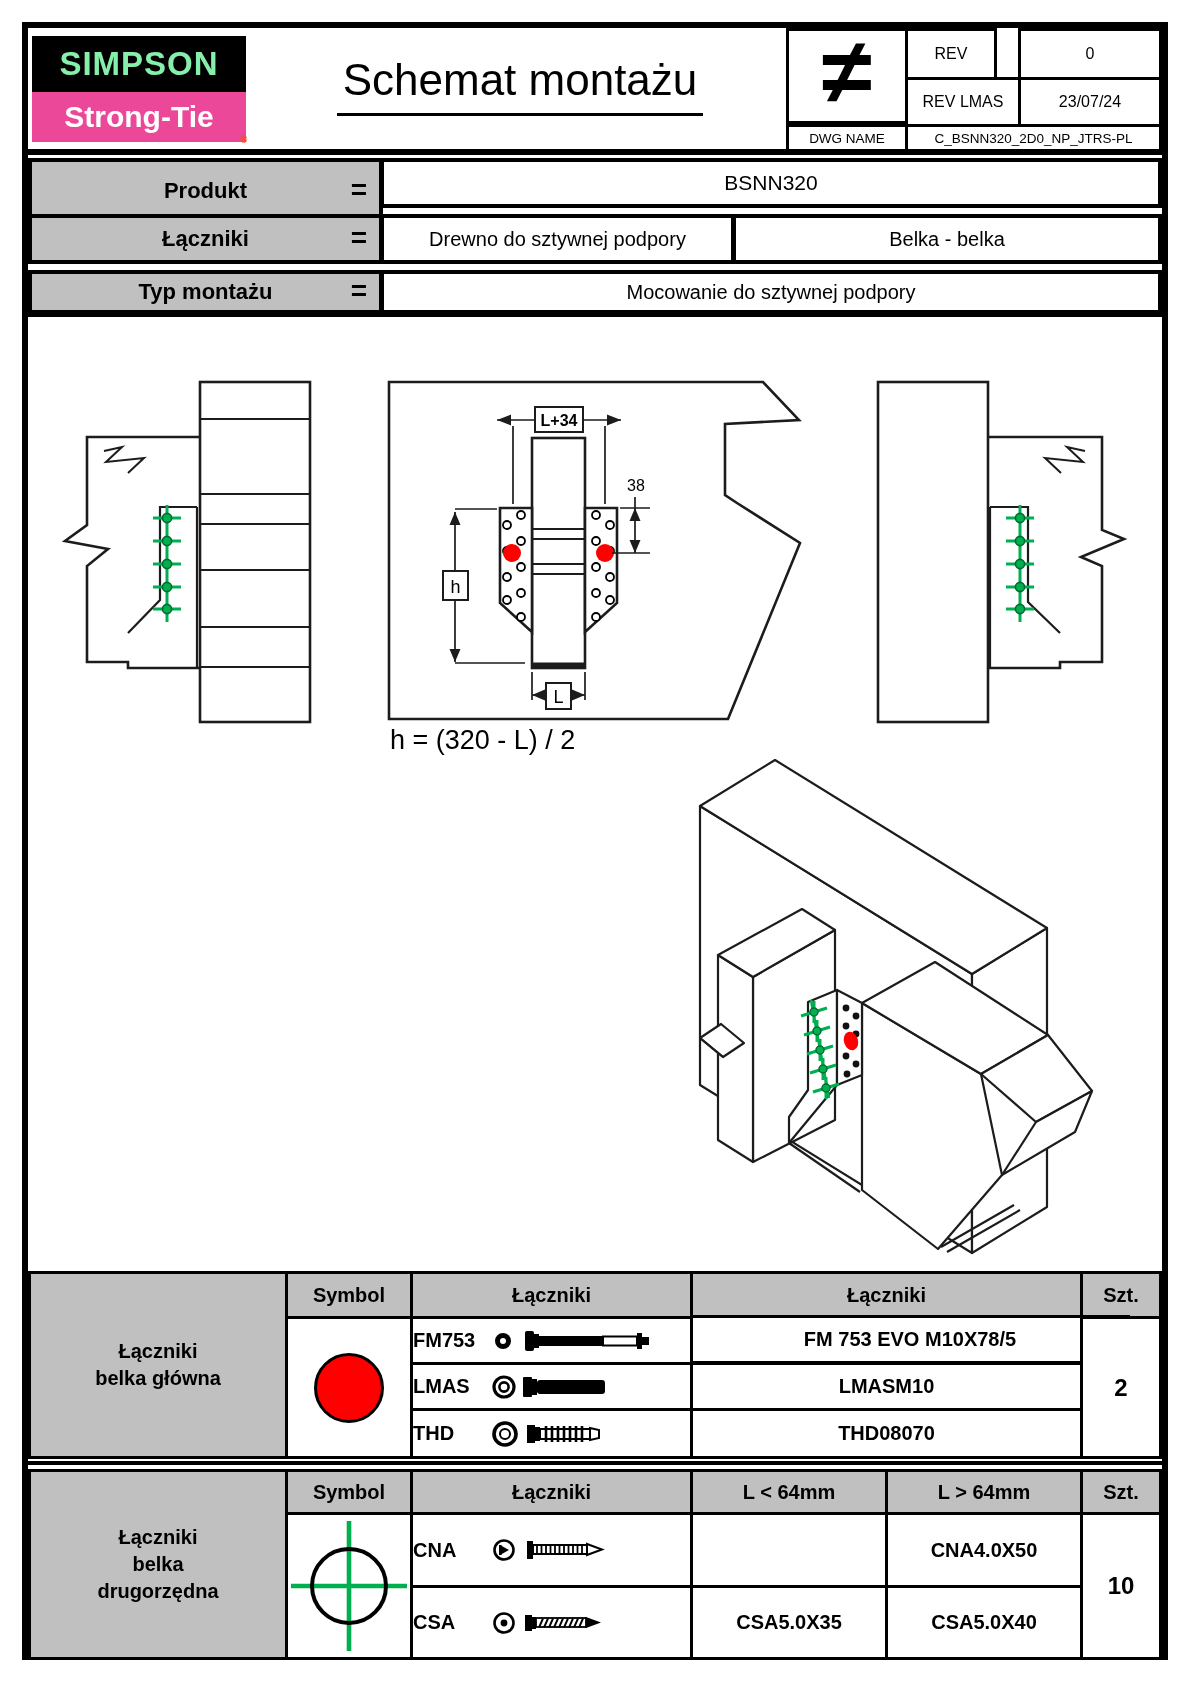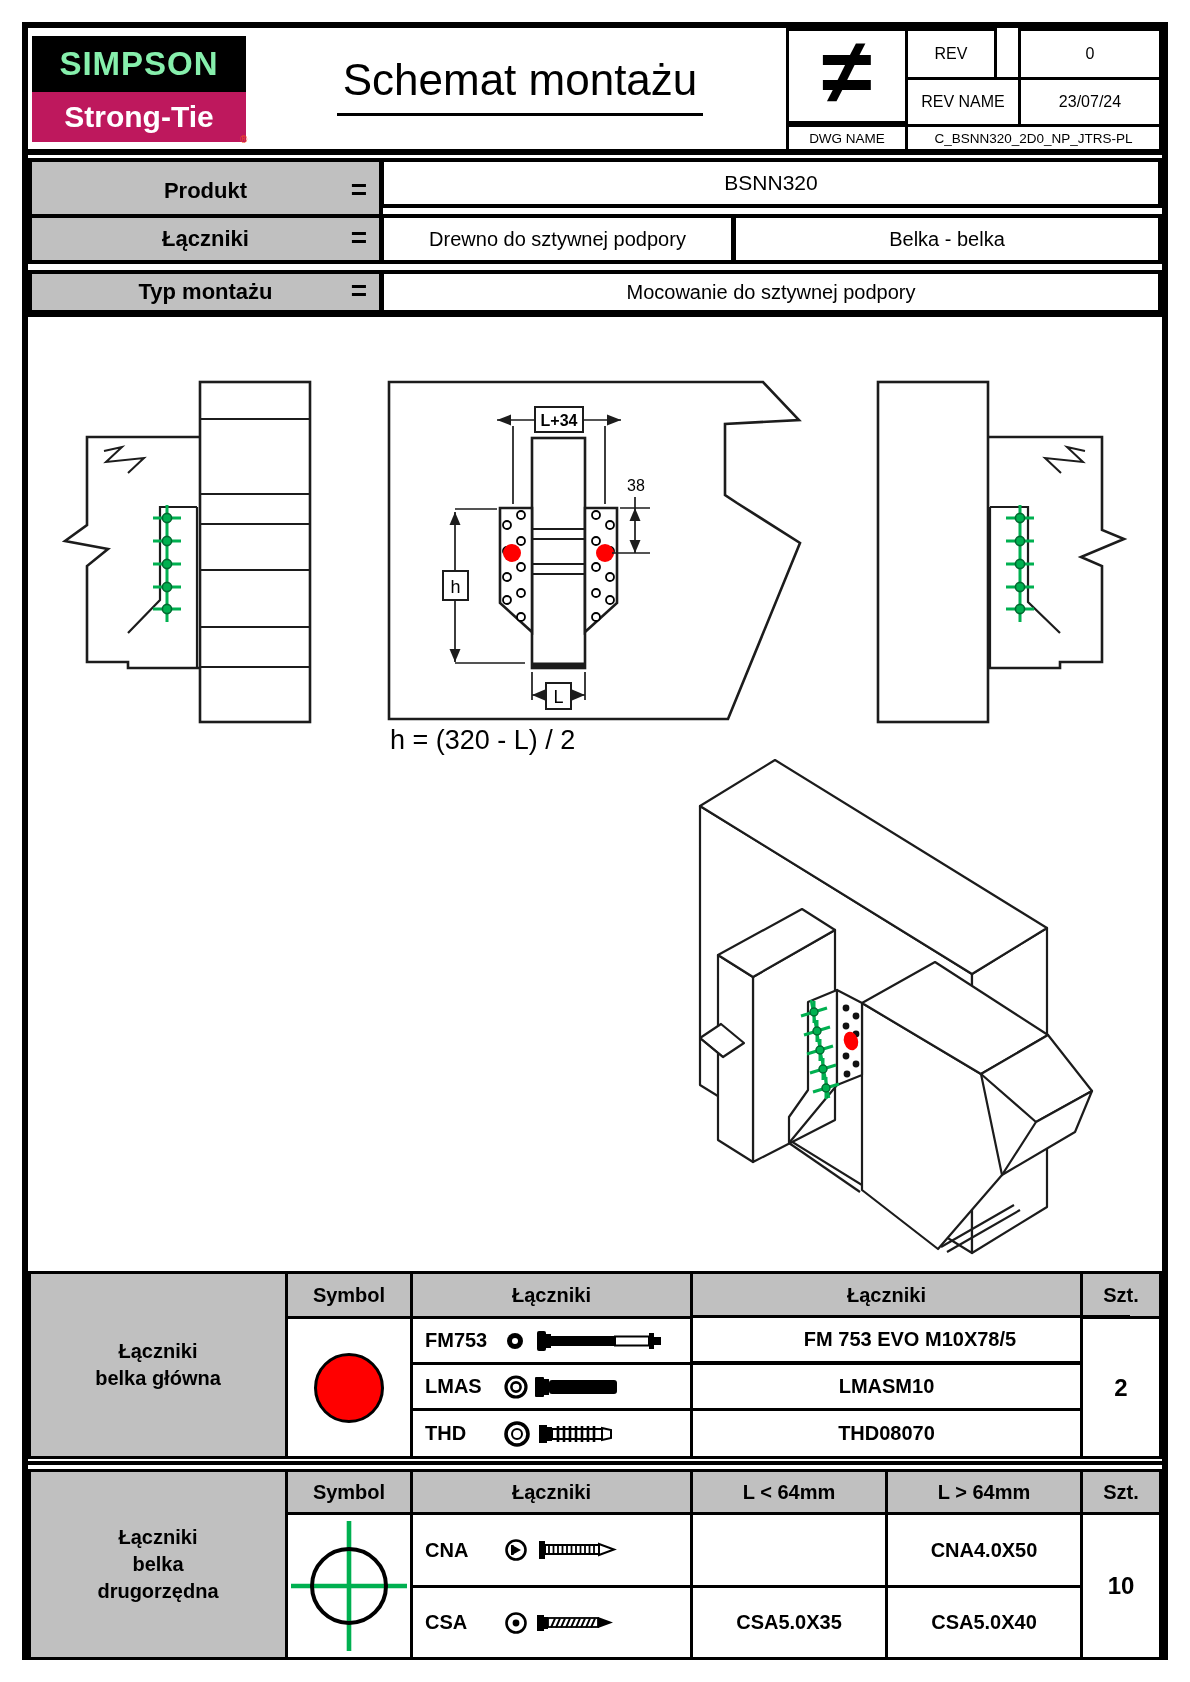--- a/index.html
+++ b/index.html
@@ -9,39 +9,39 @@
          border:6px solid #000;box-sizing:border-box;}
   .c{position:absolute;box-sizing:border-box;border:3px solid #000;background:#fff;
      display:flex;align-items:center;justify-content:center;text-align:center;}
   .b4{border-width:4px;}
   .gray{background:#C0C0C0;}
   .hbar{position:absolute;background:#000;}
   
   .logo-black{position:absolute;left:32px;top:36px;width:214px;height:56px;background:#000;
     display:flex;align-items:center;justify-content:center;}
   .logo-black span{color:#86efac;font-weight:bold;font-size:33px;letter-spacing:1px;}
-  .logo-orange{position:absolute;left:32px;top:92px;width:214px;height:50px;background:#be185d;
+  .logo-orange{position:absolute;left:32px;top:92px;width:214px;height:50px;background:#ec4899;
     display:flex;align-items:center;justify-content:center;}
   .logo-orange span{color:#fff;font-weight:bold;font-size:30px;}
   .logo-reg{position:absolute;left:240px;top:134px;font-size:10px;color:#F04E23;}
   .title-wrap{position:absolute;left:270px;top:50px;width:500px;height:70px;
     display:flex;align-items:center;justify-content:center;}
   .title-wrap span{font-size:44px;border-bottom:3px solid #000;padding:0 6px 8px 6px;}
   .neq{font-size:92px;font-weight:800;line-height:0.8;margin-top:-8px;}
   .small-lbl{font-size:16px;}
   .tiny-lbl{font-size:13.5px;}
   
   .eq{position:absolute;right:12px;top:50%;transform:translateY(-54%);font-size:28px;font-weight:800;}
   .info-label{font-size:22px;font-weight:bold;position:relative;width:100%;height:100%;
     display:flex;align-items:center;justify-content:center;}
   .val20{font-size:20px;}
   .val22{font-size:21px;}
   
   .hdr{font-size:20px;font-weight:bold;}
-  .code-cell{justify-content:flex-start !important;padding-left:12px;gap:6px;}
+  .code-cell{justify-content:flex-start !important;gap:6px;}
   .code{font-weight:bold;font-size:20px;width:72px;text-align:left;}
   .name{font-weight:bold;font-size:20px;}
   .qty{font-weight:bold;font-size:24px;}
   .rowlabel{font-weight:bold;font-size:20px;line-height:1.35;}
   .red-dot{width:64px;height:64px;border-radius:50%;background:#FF0000;border:3px solid #000;}
   svg text{font-family:"Liberation Sans", sans-serif;}
 </style>
 </head>
 <body>
 
@@ -58,21 +58,21 @@
 
   <div class="title-wrap">
     <span>Schemat montażu</span>
   </div>
 
   <div class="c" style="left:786px;top:28px;width:122px;height:96px;">
     <span class="neq">≠</span>
   </div>
   <div class="c small-lbl" style="left:905px;top:28px;width:92px;height:52px;">REV</div>
   <div class="c small-lbl" style="left:1018px;top:28px;width:144px;height:52px;">0</div>
-  <div class="c small-lbl" style="left:905px;top:77px;width:116px;height:50px;">REV NAME</div>
+  <div class="c small-lbl" style="left:905px;top:77px;width:116px;height:50px;">REV LMAS</div>
   <div class="c small-lbl" style="left:1018px;top:77px;width:144px;height:50px;">23/07/24</div>
   <div class="c tiny-lbl" style="left:786px;top:124px;width:122px;height:28px;">DWG NAME</div>
   <div class="c tiny-lbl" style="left:905px;top:124px;width:257px;height:28px;">C_BSNN320_2D0_NP_JTRS-PL</div>
   <div class="hbar" style="left:28px;top:149px;width:1134px;height:6px;"></div>
 
   <div class="c b4 gray" style="left:28px;top:158px;width:355px;height:66px;">
     <div class="info-label">
         <span>Produkt</span>
       <span class="eq">=</span>
       </div>

